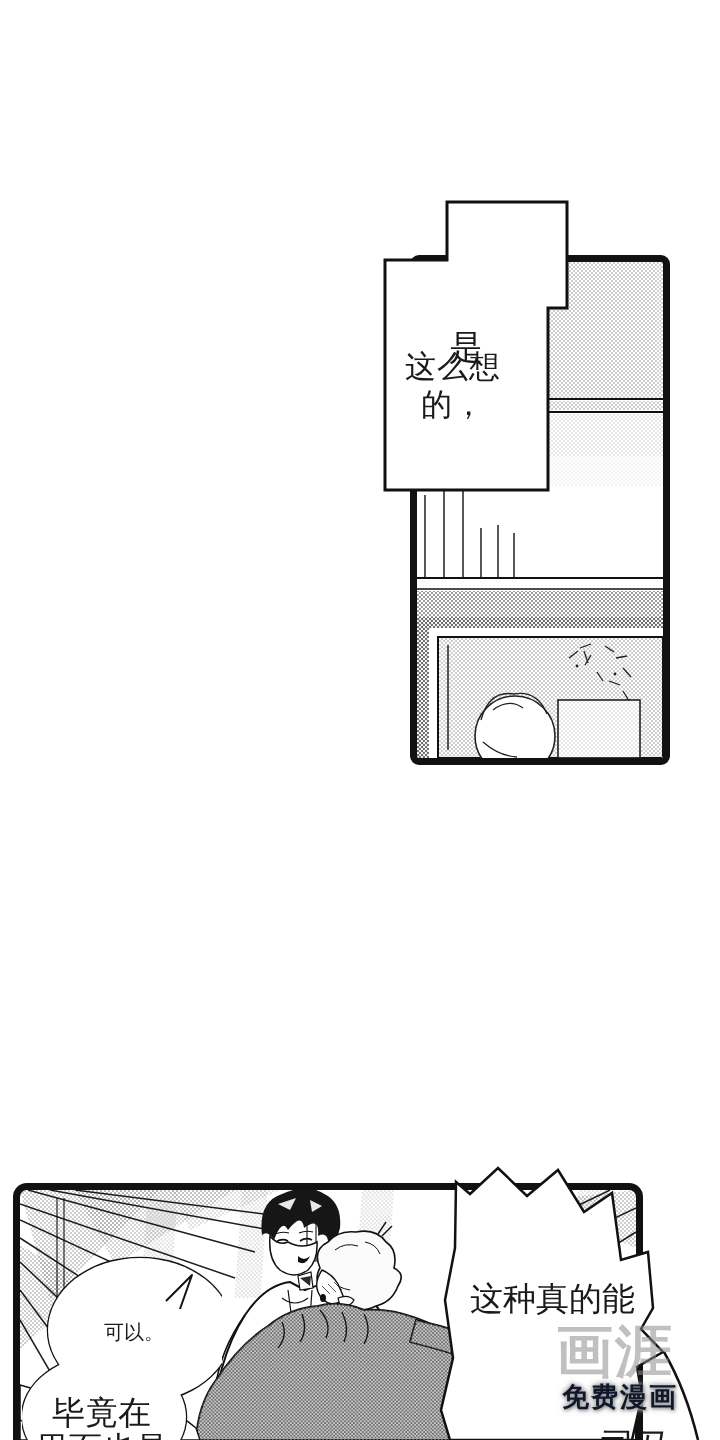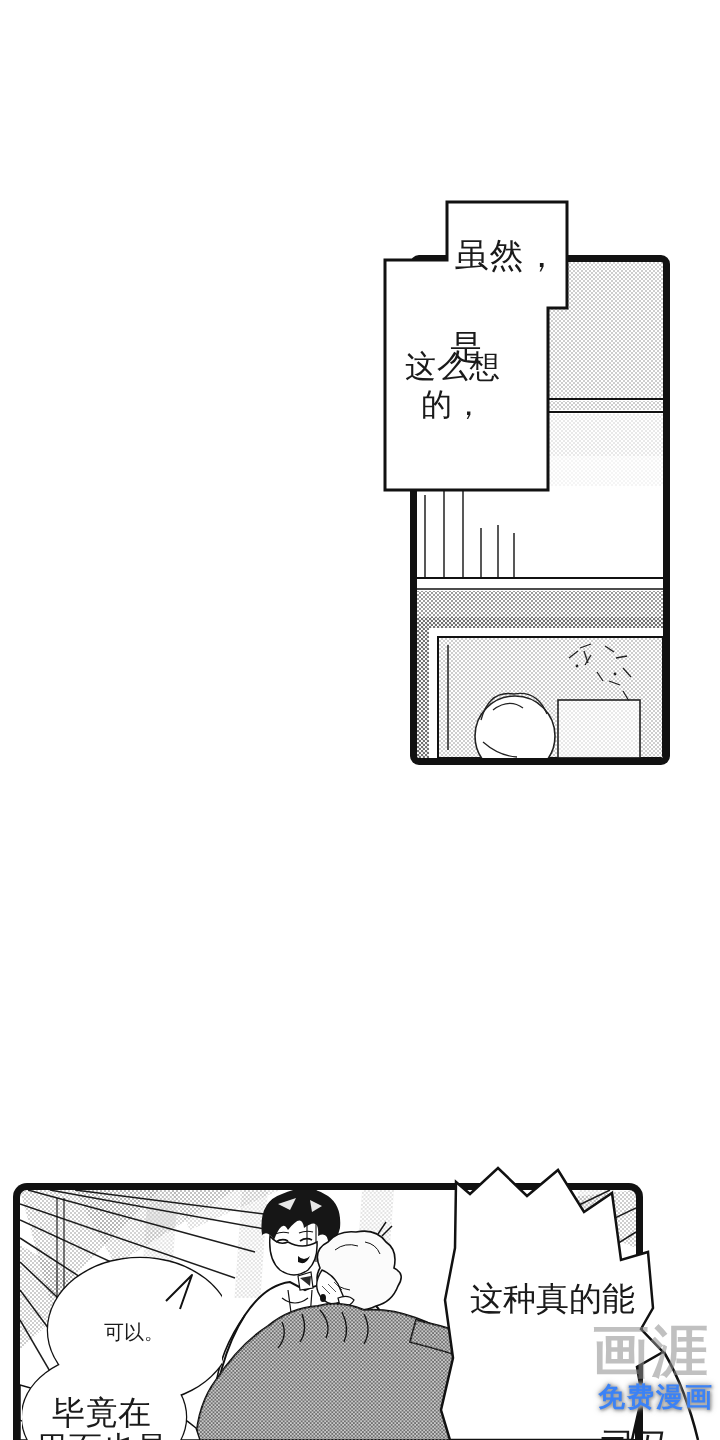--- a/index.html
+++ b/index.html
@@ -19,23 +19,23 @@
   
   .bubble-svg{position:absolute;z-index:4;}
   .bubble-text{position:absolute;z-index:6;font-size:33px;line-height:39px;font-weight:500;}
   #bl1{left:104px;top:1313px;font-size:20px;}
   #bl2{left:52px;top:1393px;}
   #bl3{left:36px;top:1429px;}
   #br-lines{left:470px;top:1245px;width:180px;}
   #br-lines span{display:block;margin-top:34px;}
   #bc1{left:601px;top:1426px;font-size:34px;letter-spacing:3px;}
   
-  .watermark{position:absolute;z-index:10;font-weight:bold;margin-left:36px;}
+  .watermark{position:absolute;z-index:10;font-weight:bold;}
   #wm-logo{left:556px;top:1314px;font-size:57px;letter-spacing:2px;color:#8e8e8e;opacity:.55;}
-  #wm-tag{left:562px;top:1379px;font-size:27px;letter-spacing:2px;color:#3b82f6;
+  #wm-tag{left:562px;top:1379px;font-size:27px;letter-spacing:2px;color:#0f172a;
           text-shadow:0 0 4px #9a9a9a,0 0 7px #a8a8a8,1px 1px 3px #9f9f9f;text-align:right;}
 </style>
 </head>
 <body>
 
 <div class="page">
 
   <div id="panel-top" class="panel">
     <svg width="246" height="496" viewBox="0 0 246 496">
       <defs>
@@ -99,21 +99,20 @@
       </g>
       <circle cx="160" cy="404" r="1.4" fill="#222"></circle>
         <circle cx="198" cy="412" r="1.4" fill="#222"></circle>
       <rect x="141" y="438" width="82" height="58" fill="#ffffff" fill-opacity="0.55" stroke="#222" stroke-width="1.6"></rect>
     </svg>
   </div>
 
   <svg id="caption-union" class="abs" width="186" height="292" viewBox="0 0 186 292">
     <path d="M64,2 L184,2 L184,108 L165,108 L165,290 L2,290 L2,60 L64,60 Z" fill="#ffffff" stroke="#111" stroke-width="3"></path>
   </svg>
-  <div id="cap1" class="caption-text">虽然，</div>
   <div id="cap2" class="caption-text">是</div>
   <div id="cap3" class="caption-text">这么想的，</div>
 
   <div id="panel-bottom" class="panel">
     <svg width="616" height="250" viewBox="0 0 616 250">
       <defs>
         <pattern id="pB1" width="4" height="4" patternUnits="userSpaceOnUse">
           <circle cx="1" cy="1" r="0.8" fill="#8f8f8f"></circle>
             <circle cx="3" cy="3" r="0.8" fill="#8f8f8f"></circle>
         </pattern>

